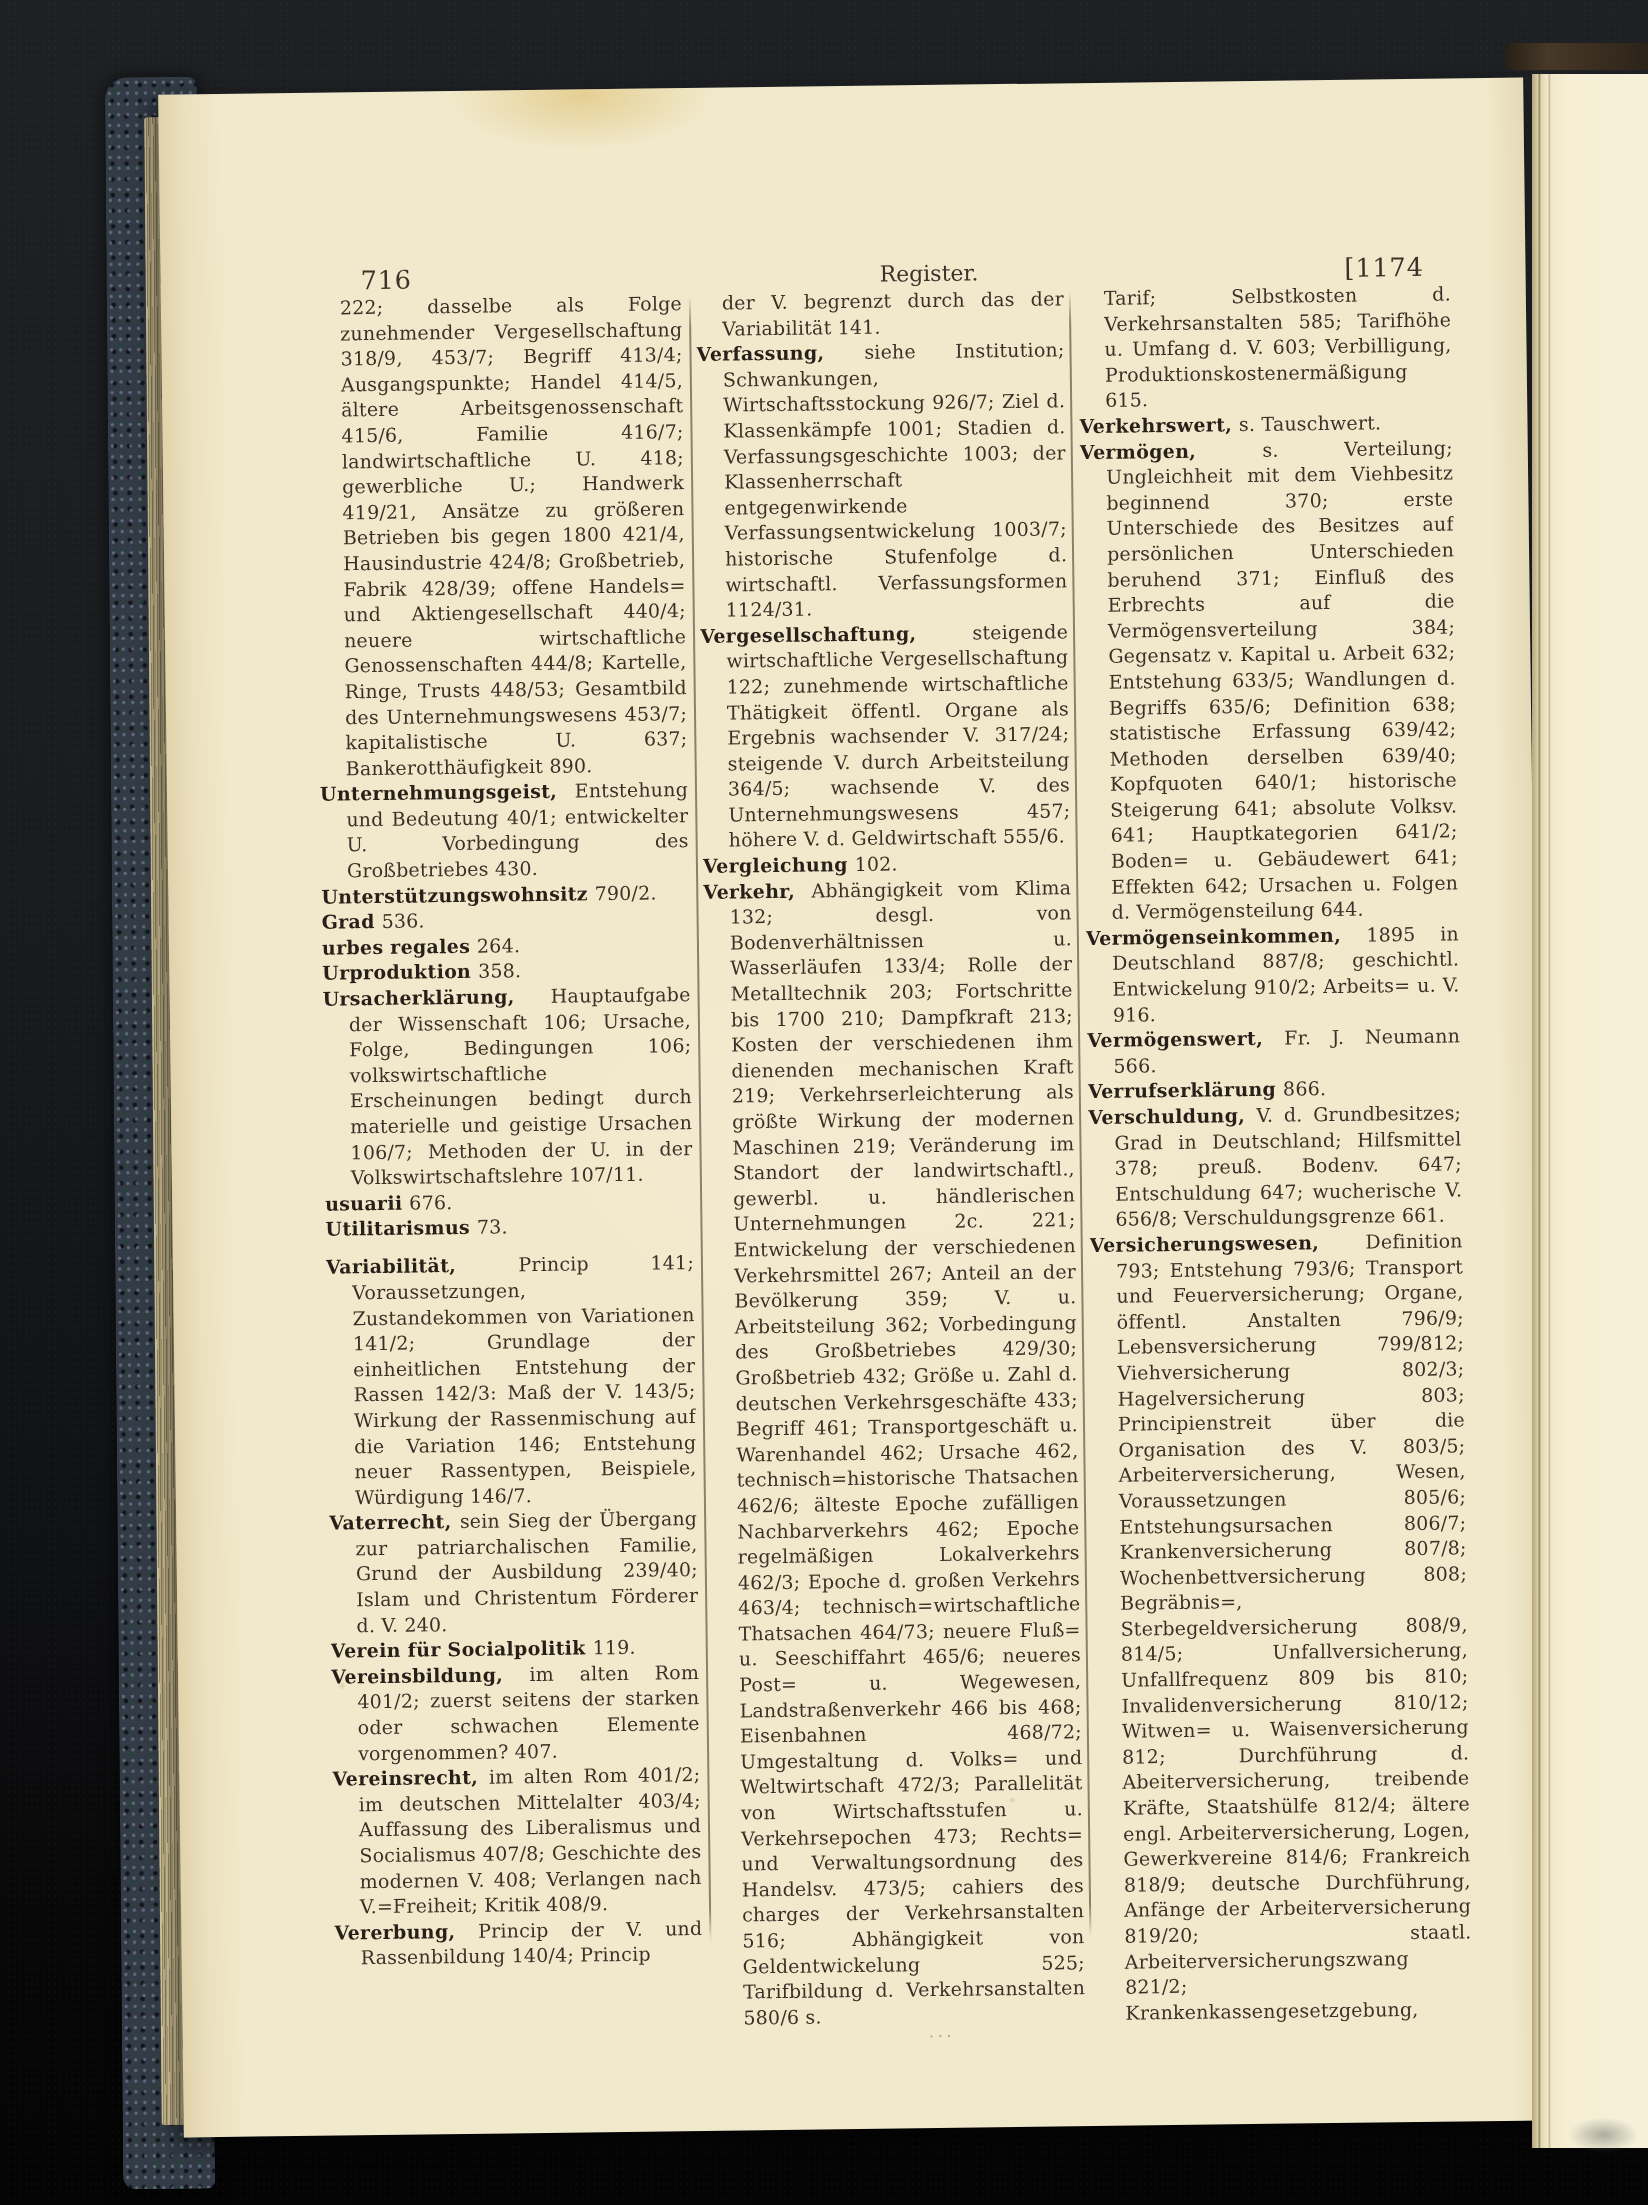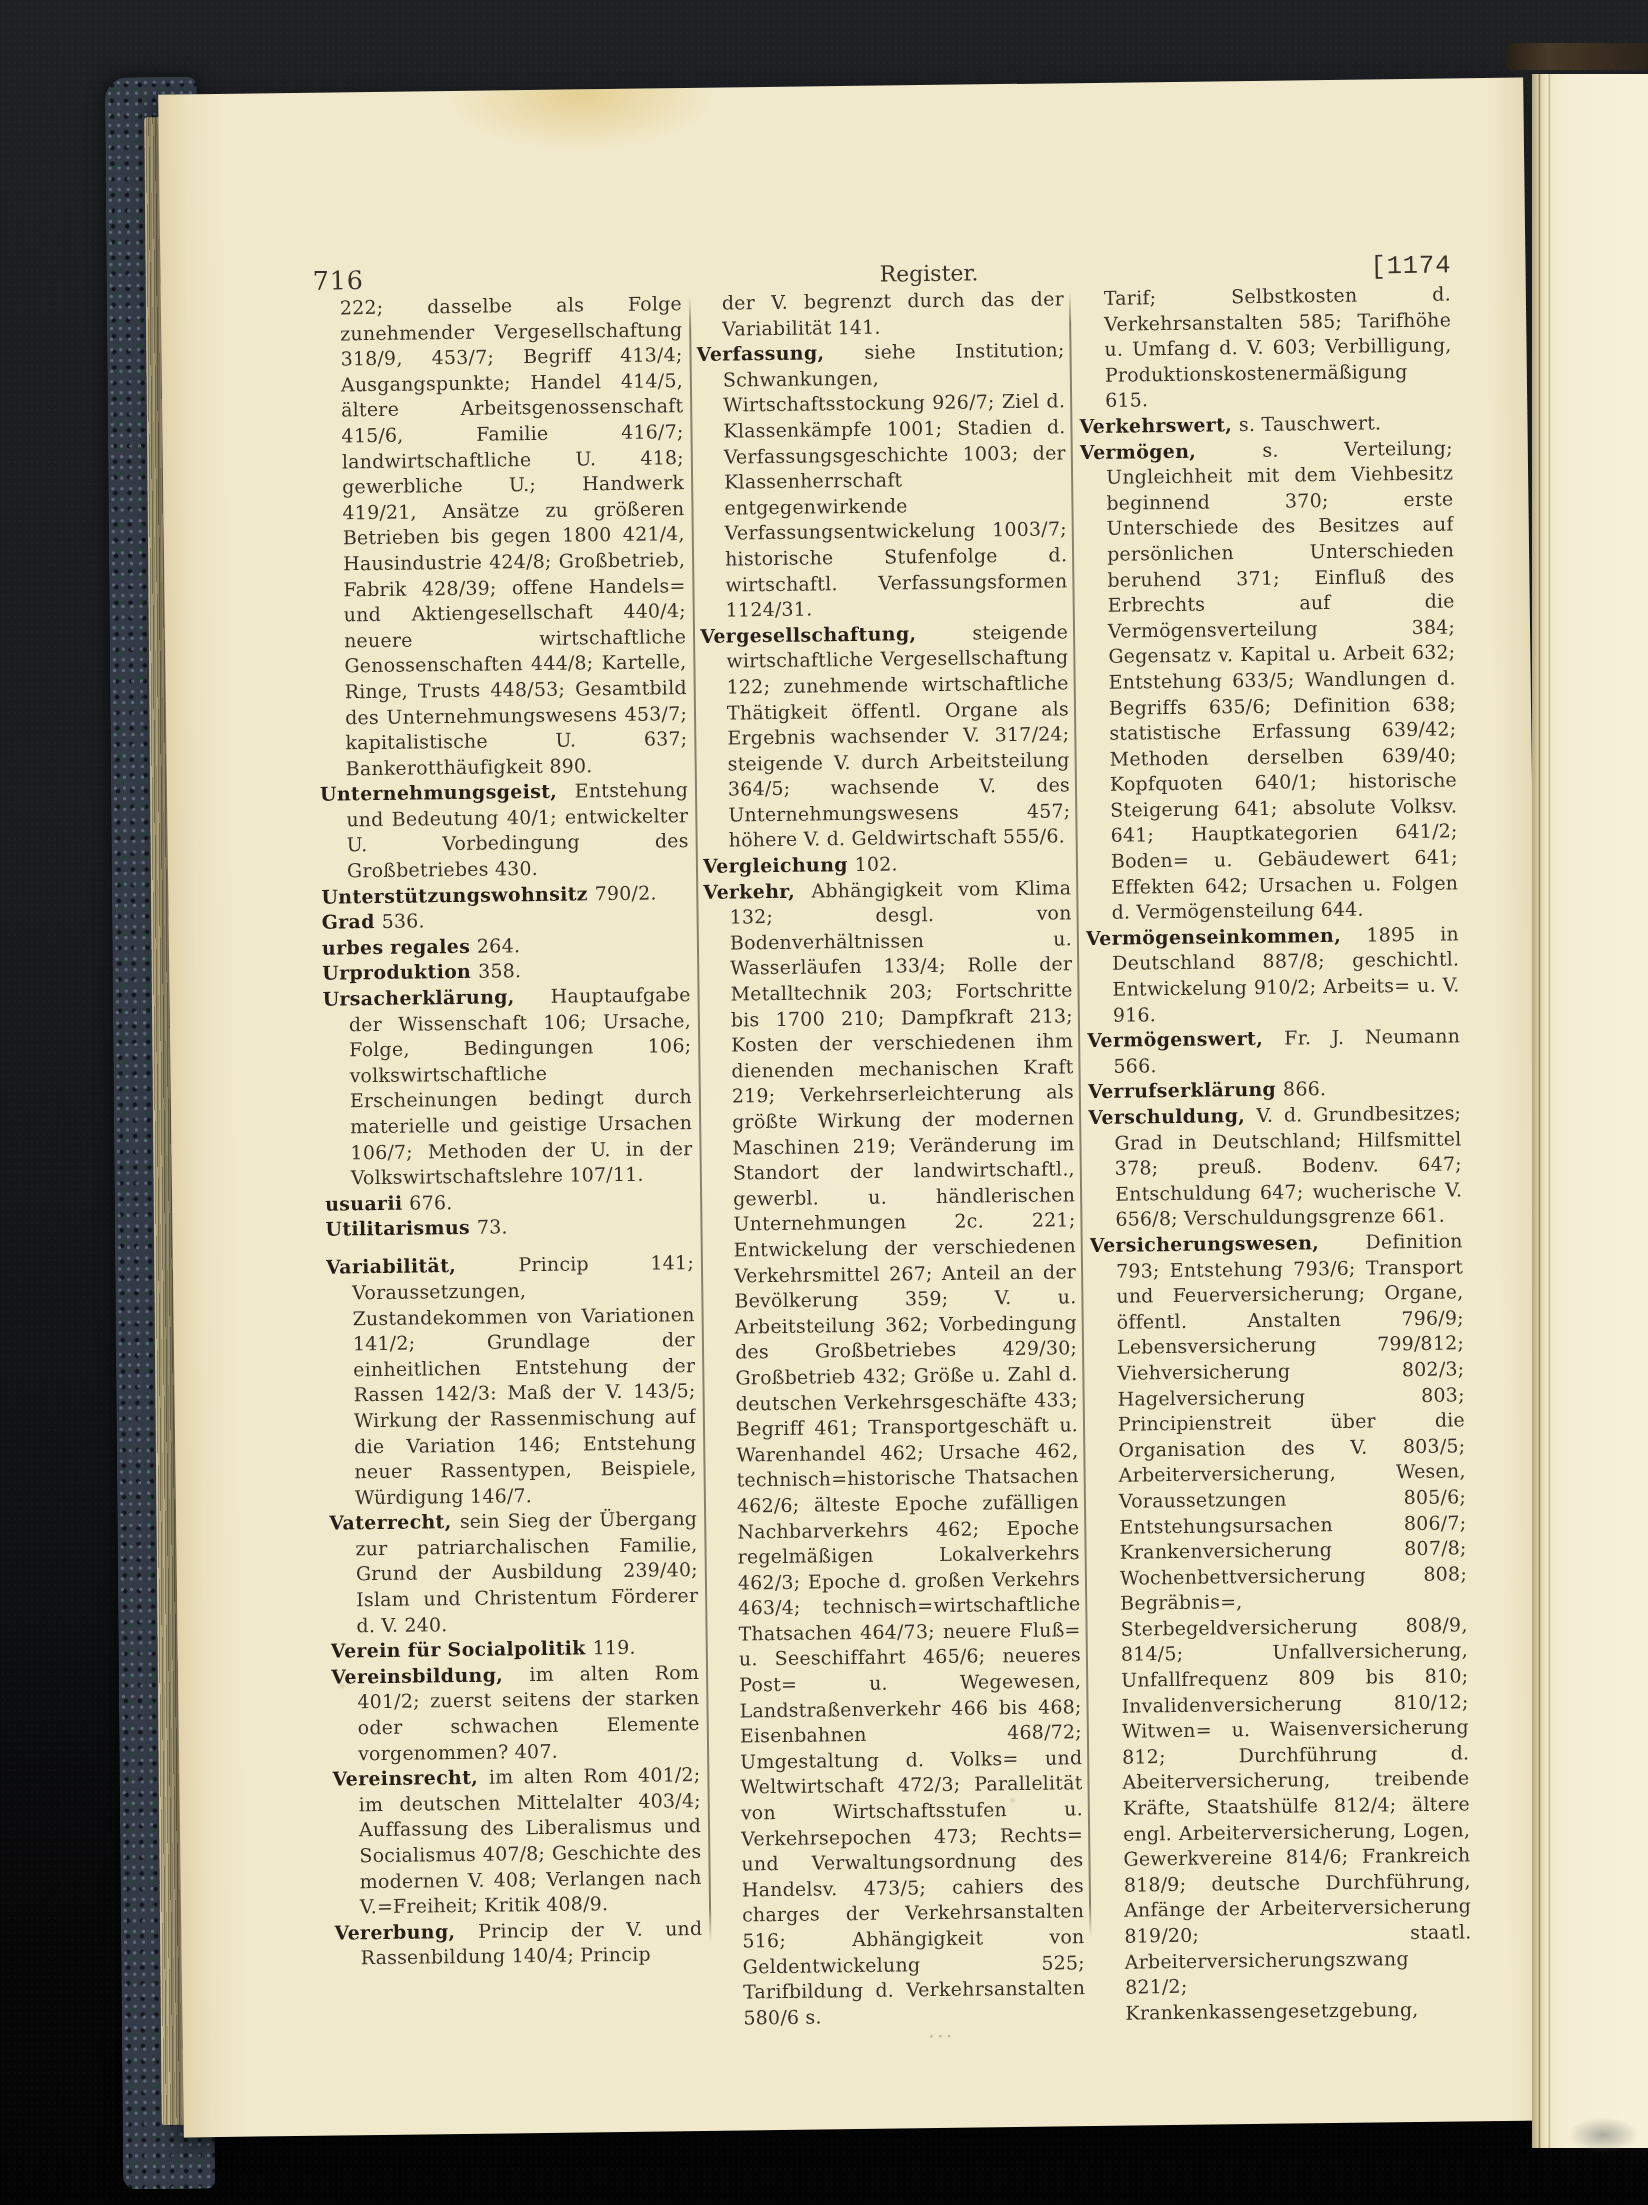--- a/index.html
+++ b/index.html
@@ -61,23 +61,23 @@
   .top-right-smudge{
     position:absolute;left:1505px;top:43px;width:143px;height:27px;
     background:linear-gradient(90deg,#281f15,#4b3b28 30%,#3a2d1f 70%,#2d2418);
     border-radius:7.4px 0 0 7.4px;opacity:.92;
   }
   .br-smudge{
     position:absolute;left:1568px;top:2117px;width:71px;height:36px;
     background:radial-gradient(ellipse,rgba(112,118,114,0.55),transparent 70%);
   }
   
-  .pageno{position:absolute;top:173px;font-size:25.6px;color:#3b322a;letter-spacing:0.8px;}
+  .pageno{position:absolute;top:173px;font-size:25.6px;color:#3b322a;letter-spacing:0.8px;margin-left:48px;}
   .pageno-left{left:152px;}
-  .pageno-right{left:1210px;font-family:Liberation Mono, monospace;}
+  .pageno-right{left:1136px;}
   .running-title{
     position:absolute;top:176px;left:686px;width:165px;text-align:center;
     font-size:22px;color:#3b322a;
   }
   .col{
     position:absolute;top:203px;height:1739px;overflow:hidden;
     text-align:justify;font-size:19px;line-height:25.6px;color:#3a3027;
     letter-spacing:0.2px;overflow-wrap:break-word;
   }
   .col-1{left:153px;width:368px;}

